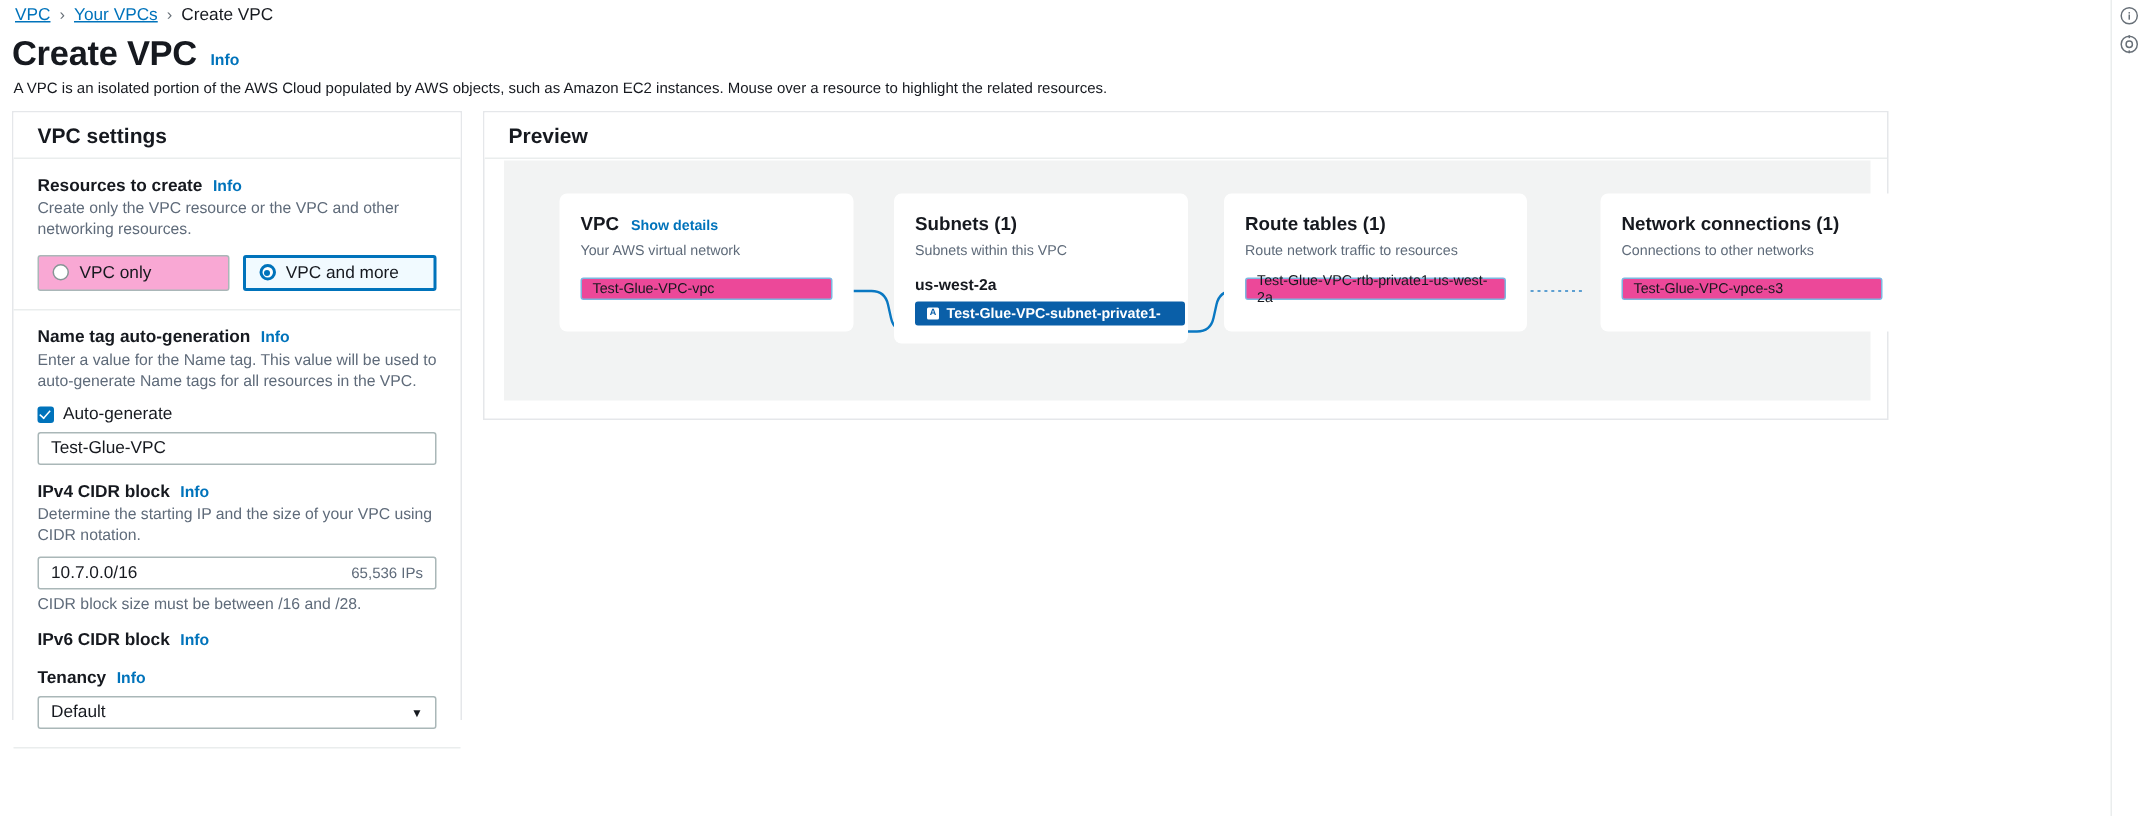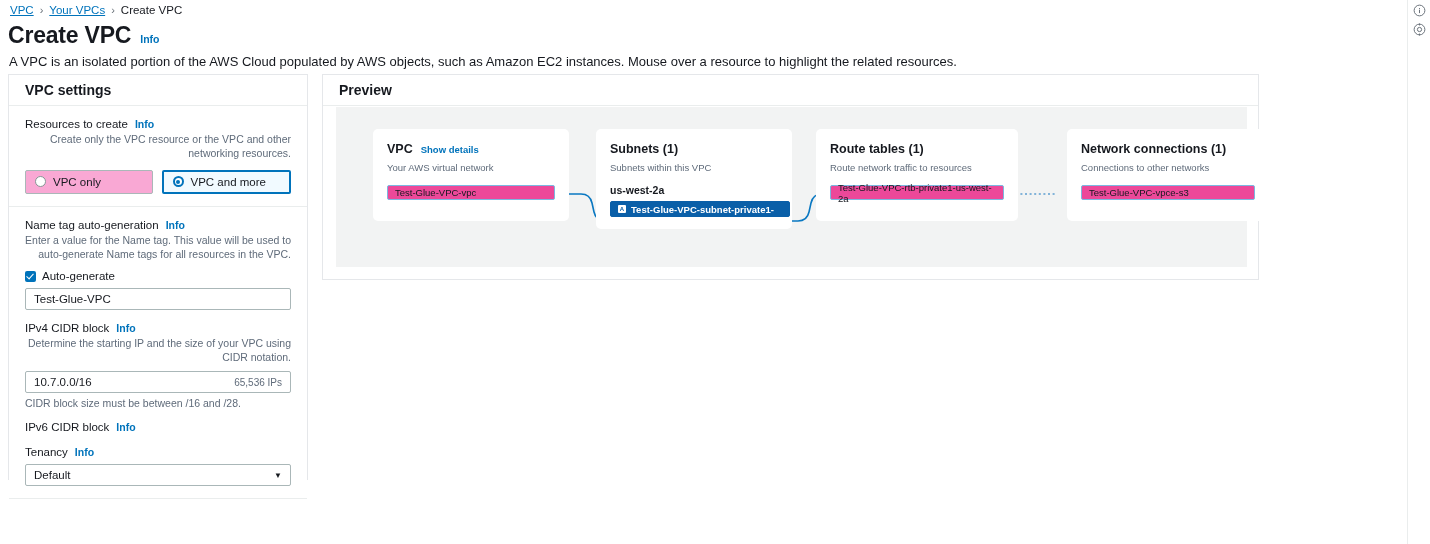--- a/index.html
+++ b/index.html
@@ -24,43 +24,43 @@
 
   
   .page-title-row {
     position: absolute; left: 8px; top: 22px;
     display: flex; align-items: baseline; gap: 9px;
   }
   .page-title { font-size: 23px; font-weight: 700; letter-spacing: -0.2px; color: #16191f; }
   .info-link { color: #0073bb; font-size: 10.5px; font-weight: 700; cursor: pointer; }
   .page-desc {
     position: absolute; left: 9px; top: 54px;
-    font-size: 13px; color: #16191f;
+    font-size: 10px; color: #16191f;
   }
 
   
   .settings-panel {
     position: absolute; left: 8px; top: 74px;
     width: 300px; height: 406px;
     background: #ffffff; border: 1px solid #e5e7ea;
     border-bottom: none;
   }
   .panel-head {
     height: 31px; display: flex; align-items: center;
     padding: 0 16px; border-bottom: 1px solid #eaeded;
     background: #fff;
   }
   .panel-head-title { font-size: 14px; font-weight: 700; color: #16191f; }
 
   .sect { padding: 12px 16px 12px 16px; border-bottom: 1px solid #eaeded; }
   .sect.nb { border-bottom: none; }
 
   .lbl-row { display: flex; align-items: baseline; gap: 7px; }
-  .lbl { font-size: 11.5px; font-weight: 400; color: #16191f; }
-  .hint { font-size: 10.5px; color: #5f6b7a; margin-top: 3px; line-height: 1.32; text-align: right; }
+  .lbl { font-size: 11.5px; font-weight: 700; color: #16191f; }
+  .hint { font-size: 10.5px; color: #5f6b7a; margin-top: 3px; line-height: 1.32; }
   .note { font-size: 10.5px; color: #5f6b7a; margin-top: 4px; }
 
   
   .tile-row { display: flex; gap: 9px; margin-top: 9px; }
   .tile {
     flex: 1; height: 24px; border: 1px solid #aab7b8; border-radius: 2px;
     background: #f9a8d4; display: flex; align-items: center; gap: 7px;
     padding: 0 9px; cursor: pointer; font-size: 11.5px;
   }
   .tile.sel { border: 2px solid #0073bb; background: #f1faff; }

